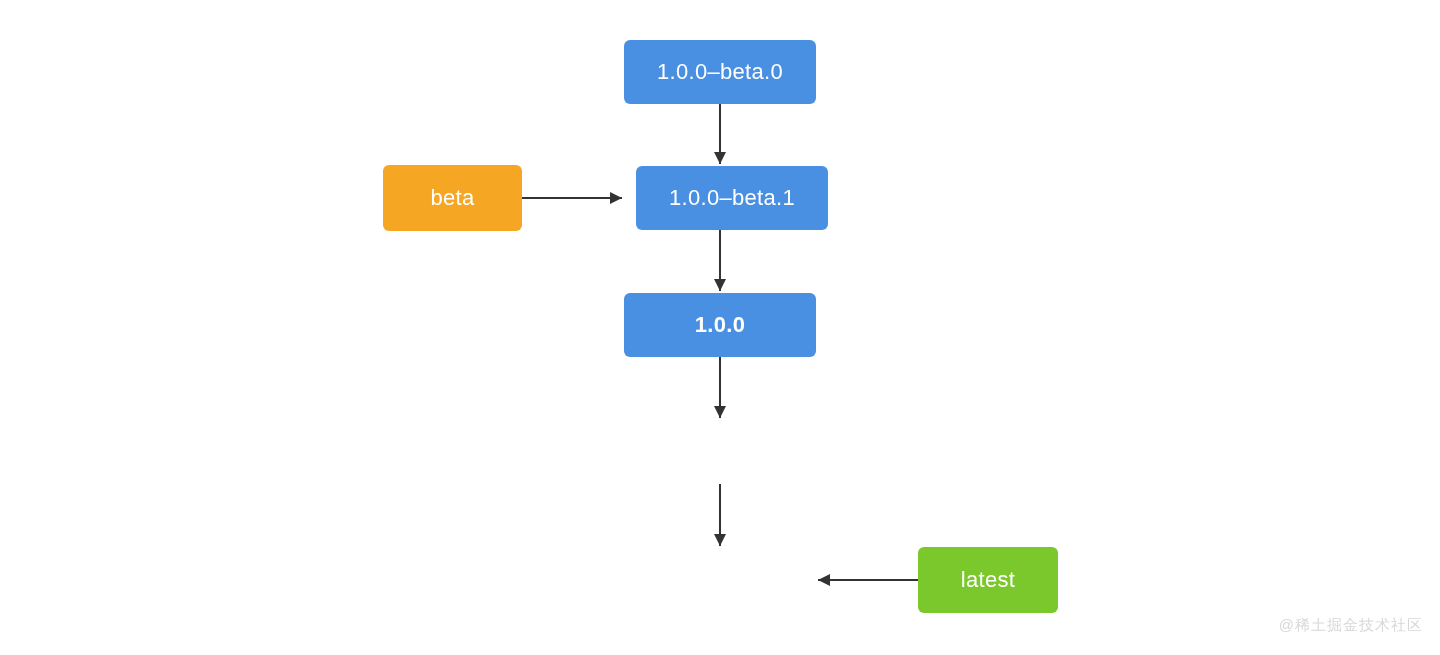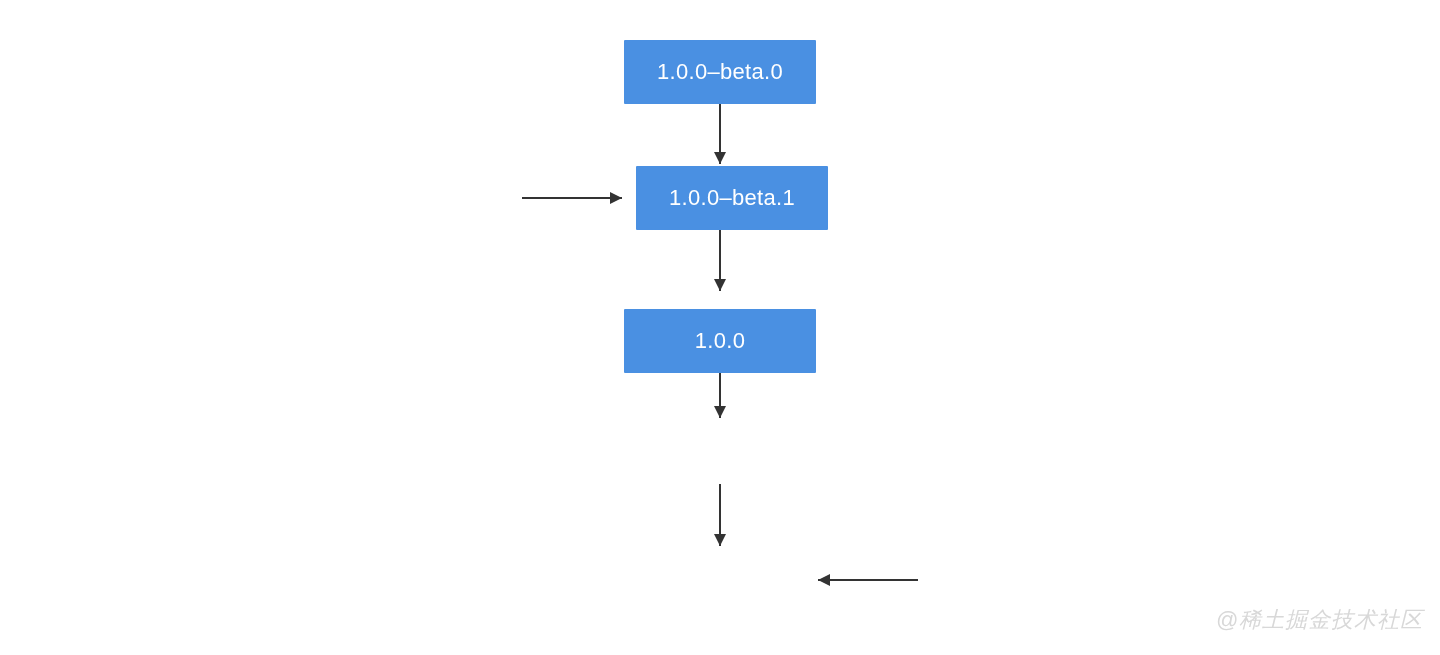--- a/index.html
+++ b/index.html
@@ -24,56 +24,55 @@
     pointer-events: none;
   }
   .node {
     position: absolute;
     display: flex;
     align-items: center;
     justify-content: center;
     color: #ffffff;
     font-size: 22px;
     letter-spacing: 0.3px;
-    border-radius: 1px;
+    border-radius: 6px;
     box-sizing: border-box;
   }
   .node--version {
     width: 192px;
     height: 64px;
     background: #4a90e2;
   }
   .node--tag-beta {
     width: 139px;
     height: 66px;
     background: #f5a623;
   }
   .node--tag-latest {
     width: 140px;
     height: 66px;
     background: #7bc82c;
   }
   
   .pos-beta0   { left: 624px; top: 40px;  }
   .pos-beta1   { left: 624px; top: 166px; margin-left: 12px; }
-  .pos-100     { left: 624px; top: 309px; }
+  .pos-100     { left: 624px; top: 293px; font-weight: bold; }
   .pos-101     { left: 624px; top: 420px; }
   .pos-110     { left: 624px; top: 548px; }
   .pos-tagbeta { left: 383px; top: 165px; }
   .pos-taglatest { left: 918px; top: 547px; }
 
   .watermark {
     position: absolute;
     right: 17px;
     bottom: 20px;
-    font-size: 22px;
+    font-size: 15px;
     color: #d8d8d8;
     letter-spacing: 1px;
     user-select: none;
-    font-style: italic;
   }
 </style>
 </head>
 <body>
 
 <div class="canvas">
 
   <svg class="edges-layer" width="1440" height="655" viewBox="0 0 1440 655" xmlns="http://www.w3.org/2000/svg">
     <defs>
       <marker id="arrowhead" viewBox="0 0 10 10" refX="10" refY="5" markerWidth="6" markerHeight="6" orient="auto-start-reverse">
@@ -89,17 +88,19 @@
   </svg>
 
   <div class="node node--version pos-beta0">1.0.0–beta.0</div>
 
   <div class="node node--version pos-beta1">1.0.0–beta.1</div>
 
   <div class="node node--version pos-100">1.0.0</div>
 
 
 
+  <div class="node node--tag-beta pos-tagbeta">beta</div>
 
+  <div class="node node--tag-latest pos-taglatest">latest</div>
 
   <div class="watermark">@稀土掘金技术社区</div>
 
 </div>
 
 </body></html>

